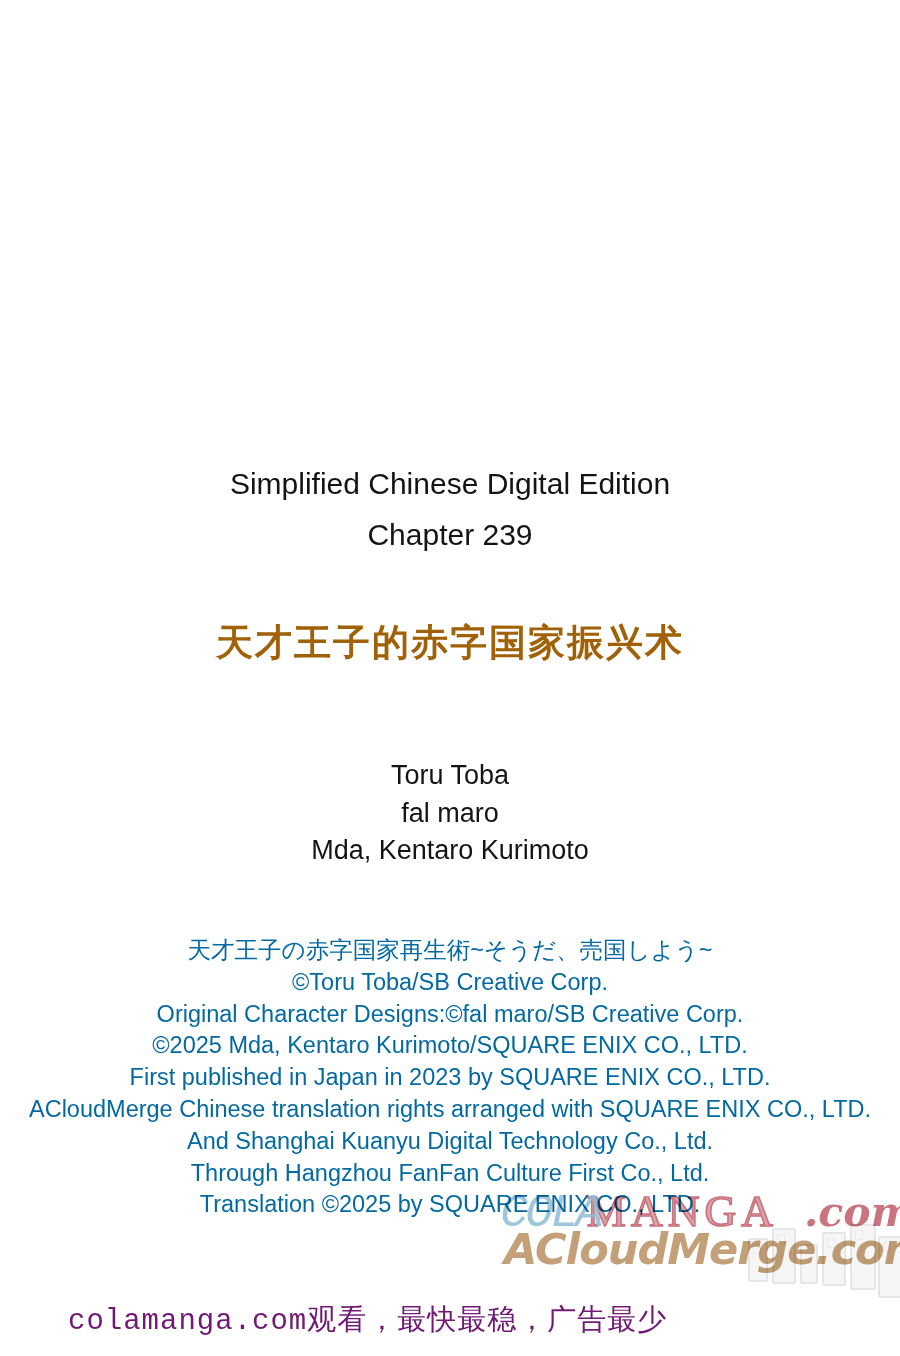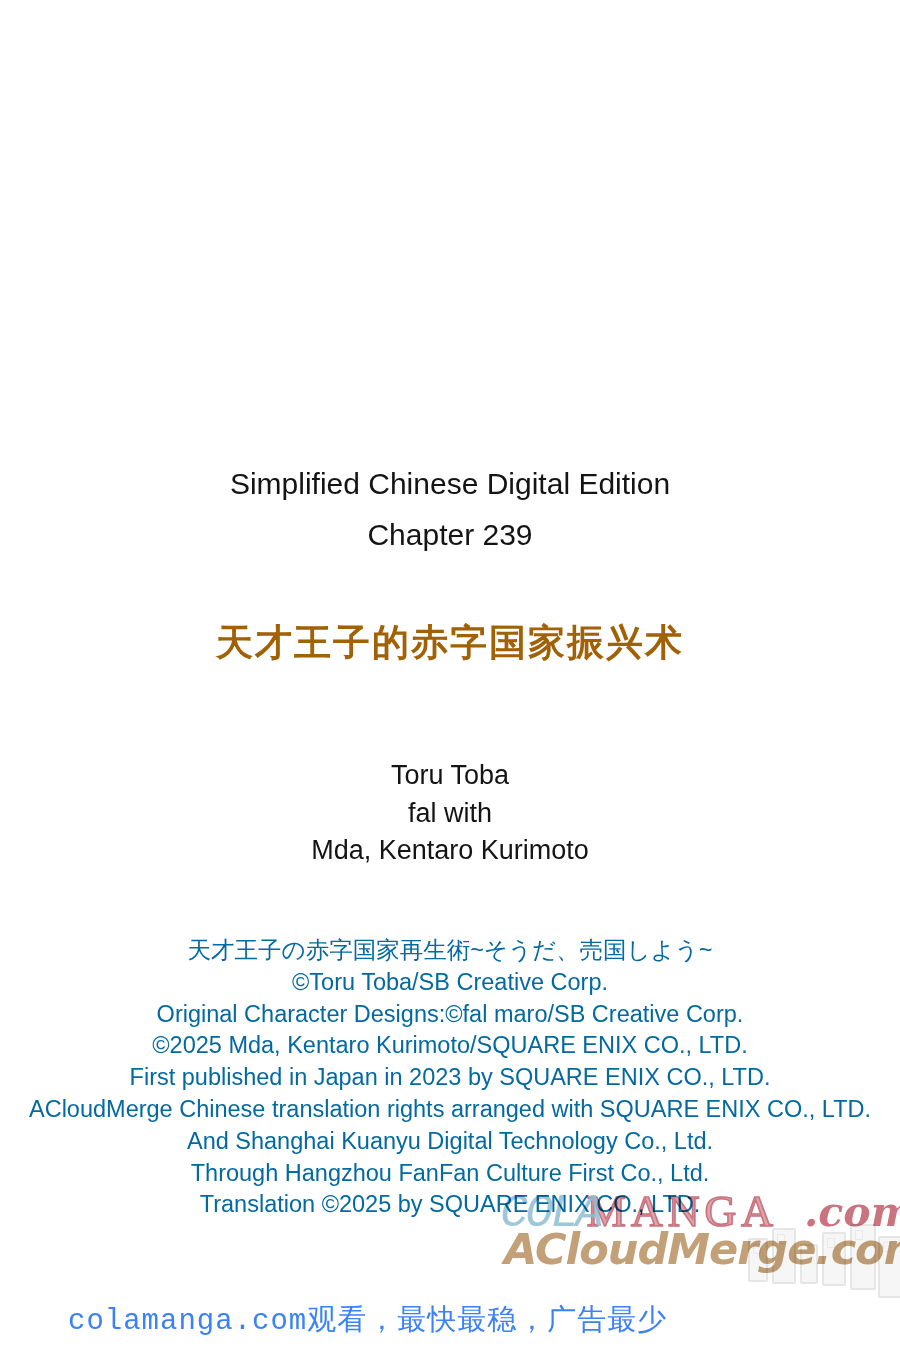--- a/index.html
+++ b/index.html
@@ -43,36 +43,36 @@
     font-size:43px;letter-spacing:-1px;color:var(--merge-tan,#c3a077);
   }
 
   
   .ghost{position:absolute;border:2px solid #dedede;background:#f4f4f4;opacity:.75;border-radius:2px;}
   .ghost .win{position:absolute;left:3px;top:4px;width:6px;height:8px;border:1.5px solid #e2e2e2;}
 
   .footer-note{
     left:68px;top:1300px;
     font-family:"Liberation Mono",monospace;
-    font-size:29px;color:#3b82f6;letter-spacing:1px;white-space:nowrap;
+    font-size:29px;color:#701a75;letter-spacing:1px;white-space:nowrap;
   }
 </style>
 </head>
 <body>
 
 <div class="abs centered edition-block">
   <div>Simplified Chinese Digital Edition</div>
   <div>Chapter 239</div>
 </div>
 
 <div class="abs centered cn-title">天才王子的赤字国家振兴术</div>
 
 <div class="abs centered authors-block">
   <div>Toru Toba</div>
-  <div>fal with</div>
+  <div>fal maro</div>
   <div>Mda, Kentaro Kurimoto</div>
 </div>
 
 <div class="abs centered credits-block">
   <div>天才王子の赤字国家再生術~そうだ、売国しよう~</div>
   <div>©Toru Toba/SB Creative Corp.</div>
   <div>Original Character Designs:©fal maro/SB Creative Corp.</div>
   <div>©2025 Mda, Kentaro Kurimoto/SQUARE ENIX CO., LTD.</div>
   <div>First published in Japan in 2023 by SQUARE ENIX CO., LTD.</div>
   <div>ACloudMerge Chinese translation rights arranged with SQUARE ENIX CO., LTD.</div>

